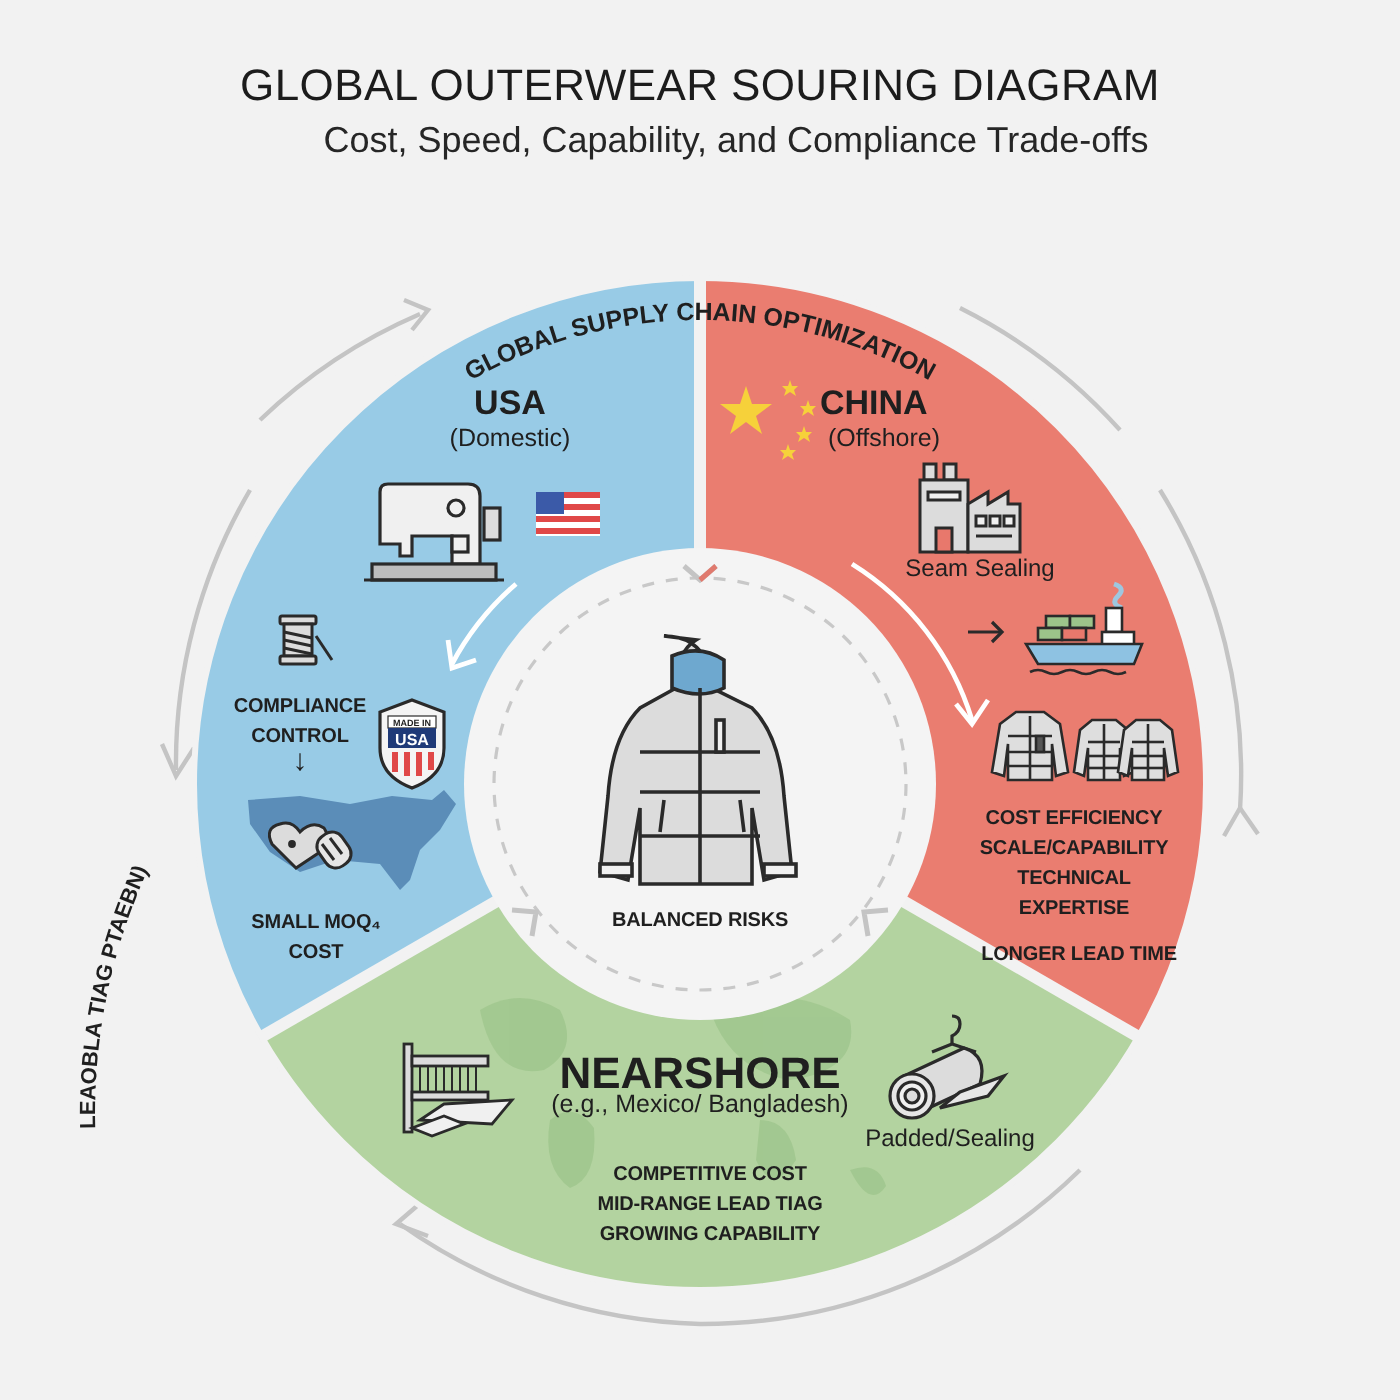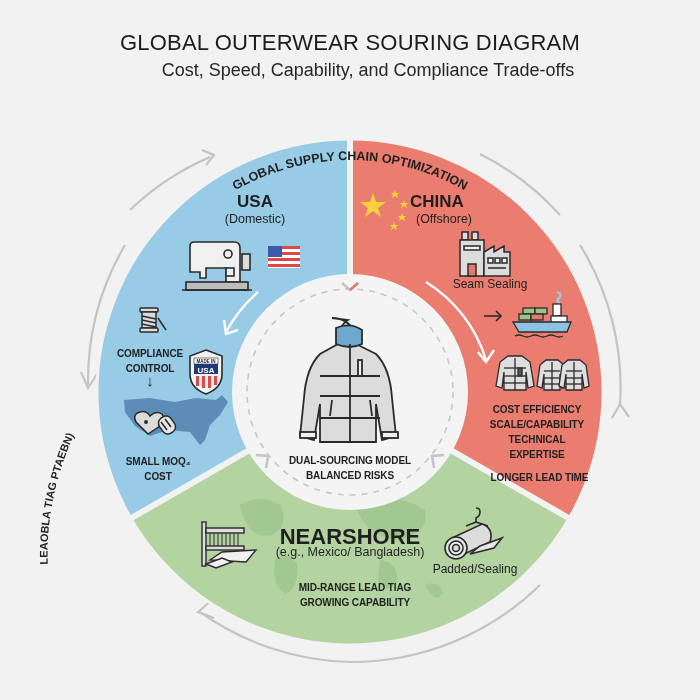--- a/index.html
+++ b/index.html
@@ -260,34 +260,34 @@
   <div>COMPLIANCE</div>
   <div>CONTROL</div>
 </div>
 <div class="lbl" style="left:140px;top:372px;width:20px;font-size:15px;">↓</div>
 <div class="lbl caps" style="left:108px;top:454px;width:100px;">
   <div>SMALL MOQ₄</div>
   <div>COST</div>
 </div>
 
 <div class="lbl region-title" style="left:410px;top:192px;width:70px;text-align:left;">CHINA</div>
-<div class="lbl region-sub" style="left:404px;top:212px;width:80px;text-align:center;">(Offshore)</div>
+<div class="lbl region-sub" style="left:414px;top:212px;width:80px;text-align:left;">(Offshore)</div>
 <div class="lbl small" style="left:440px;top:277px;width:100px;">Seam Sealing</div>
 <div class="lbl caps" style="left:472px;top:402px;width:130px;">
   <div>COST EFFICIENCY</div>
   <div>SCALE/CAPABILITY</div>
   <div>TECHNICAL</div>
   <div>EXPERTISE</div>
 </div>
 <div class="lbl caps" style="left:472px;top:470px;width:135px;">LONGER LEAD TIME</div>
 
 <div class="lbl caps" style="left:275px;top:453px;width:150px;">
-  <div>DUAL-SOURCING MODEL</div>
   <div>BALANCED RISKS</div>
 </div>
 
 <div class="lbl region-title" style="left:270px;top:524px;width:160px;font-size:22px;">NEARSHORE</div>
 <div class="lbl region-sub" style="left:262px;top:545px;width:176px;">(e.g., Mexico/ Bangladesh)</div>
 <div class="lbl small" style="left:420px;top:562px;width:110px;">Padded/Sealing</div>
 <div class="lbl caps" style="left:280px;top:580px;width:150px;">
+  <div>COMPETITIVE COST</div>
   <div>MID-RANGE LEAD TIAG</div>
   <div>GROWING CAPABILITY</div>
 </div>
 
 </body></html>

